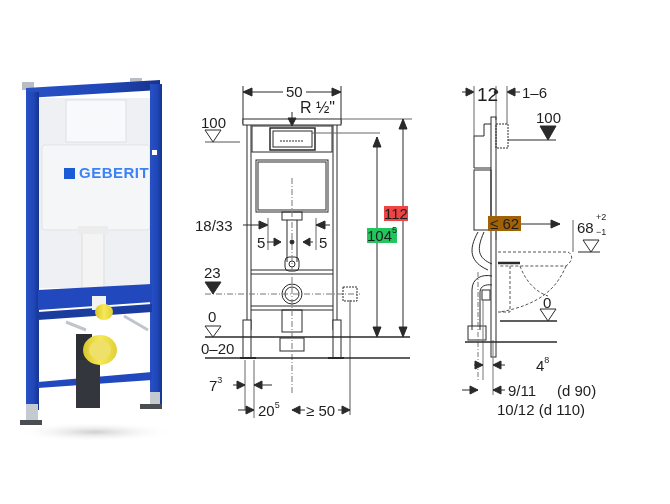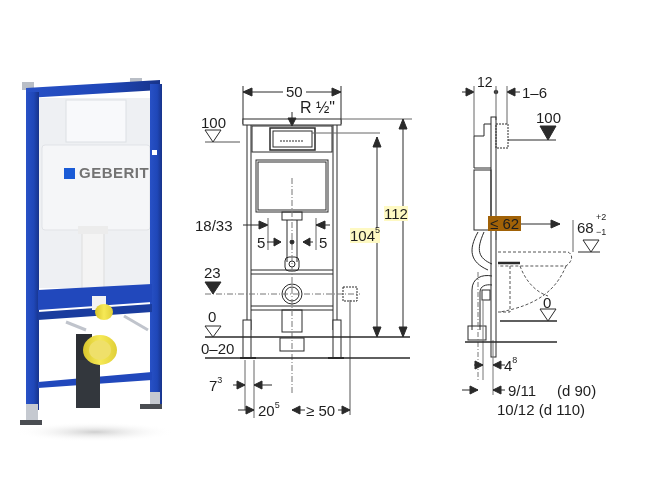--- a/index.html
+++ b/index.html
@@ -3,21 +3,21 @@
 <meta charset="utf-8">
 <style>
   html, body { margin: 0; padding: 0; background: #ffffff; }
   body { width: 670px; height: 504px; position: relative; overflow: hidden;
          font-family: "Liberation Sans", sans-serif; color: #1a1a1a; }
   svg { position: absolute; left: 0; top: 0; }
   .lbl { position: absolute; font-family: "Liberation Sans", sans-serif; font-size: 15px;
          color: #1e1e1e; white-space: nowrap; line-height: 1; }
   .lbl sup { font-size: 9px; vertical-align: top; position: relative; top: -2px; }
   .brand { position: absolute; left: 64px; top: 164px; font-family: "Liberation Sans", sans-serif;
-           font-weight: bold; font-size: 15px; color: #737373; letter-spacing: 0.5px; }
+           font-weight: bold; font-size: 15px; color: #3b82f6; letter-spacing: 0.5px; }
   .brand-sq { display: inline-block; width: 11px; height: 11px; background: #1a5bd6;
               margin-right: 4px; vertical-align: -1px; }
 </style>
 </head>
 <body>
 
 <svg width="670" height="504">
   <defs>
     <linearGradient id="blueG" x1="0" x2="1">
       <stop offset="0" stop-color="#2851c6"></stop>
@@ -234,36 +234,36 @@
     <line x1="462" y1="390" x2="478" y2="390"></line>
     <polygon points="478,390 470,386 470,394" fill="#2a2a2a"></polygon>
     <line x1="493" y1="390" x2="505" y2="390"></line>
     <polygon points="493,390 501,386 501,394" fill="#2a2a2a"></polygon>
   </g>
 </svg>
 
 <div class="lbl" style="left:283px;top:84px;background:#fff;padding:0 3px;">50</div>
 <div class="lbl" style="left:300px;top:100px;font-size:16px;">R ½"</div>
 <div class="lbl" style="left:201px;top:115px;">100</div>
-<div class="lbl" style="left:384px;top:206px;background:#fef9c3;">112</div>
-<div class="lbl" style="left:350px;top:228px;background:#fef9c3;"><span>104</span><sup>5</sup></div>
+<div class="lbl" style="left:384px;top:206px;background:#ef4444;">112</div>
+<div class="lbl" style="left:367px;top:228px;background:#22c55e;"><span>104</span><sup>5</sup></div>
 <div class="lbl" style="left:195px;top:218px;">18/33</div>
 <div class="lbl" style="left:257px;top:235px;">5</div>
 <div class="lbl" style="left:319px;top:235px;">5</div>
 <div class="lbl" style="left:204px;top:265px;">23</div>
 <div class="lbl" style="left:208px;top:309px;">0</div>
 <div class="lbl" style="left:201px;top:341px;">0–20</div>
 <div class="lbl" style="left:209px;top:378px;"><span>7</span><sup>3</sup></div>
 <div class="lbl" style="left:258px;top:403px;"><span>20</span><sup>5</sup></div>
 <div class="lbl" style="left:306px;top:403px;">≥ 50</div>
 
-<div class="lbl" style="left:477px;top:75px;font-size:14px;">12</div>
+<div class="lbl" style="left:477px;top:85px;font-size:19px;">12</div>
 <div class="lbl" style="left:522px;top:85px;">1–6</div>
 <div class="lbl" style="left:536px;top:110px;">100</div>
 <div class="lbl" style="left:488px;top:216px;background:#a16207;padding:0 2px;">≤ 62</div>
 <div class="lbl" style="left:577px;top:220px;"><span>68</span></div>
 <div class="lbl" style="left:596px;top:213px;font-size:9px;">+2</div>
 <div class="lbl" style="left:596px;top:228px;font-size:9px;">−1</div>
 <div class="lbl" style="left:543px;top:295px;">0</div>
-<div class="lbl" style="left:504px;top:358px;"><span>4</span><sup>8</sup></div>
+<div class="lbl" style="left:536px;top:358px;"><span>4</span><sup>8</sup></div>
 <div class="lbl" style="left:508px;top:383px;">9/11</div>
 <div class="lbl" style="left:557px;top:383px;">(d 90)</div>
 <div class="lbl" style="left:497px;top:402px;">10/12 (d 110)</div>
 
 </body></html>

